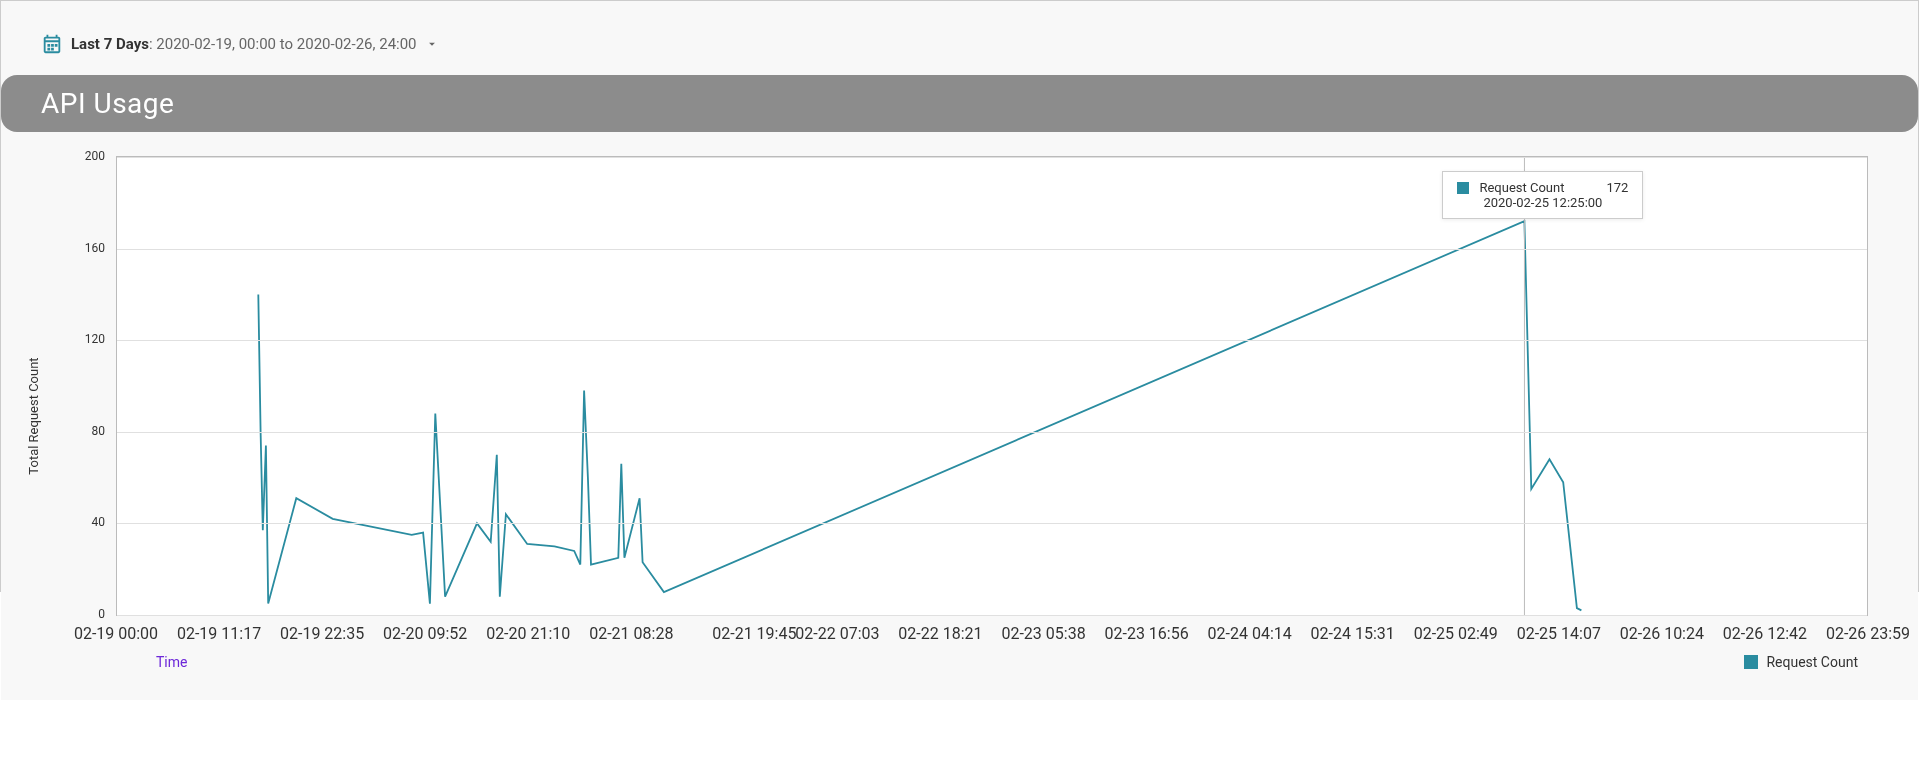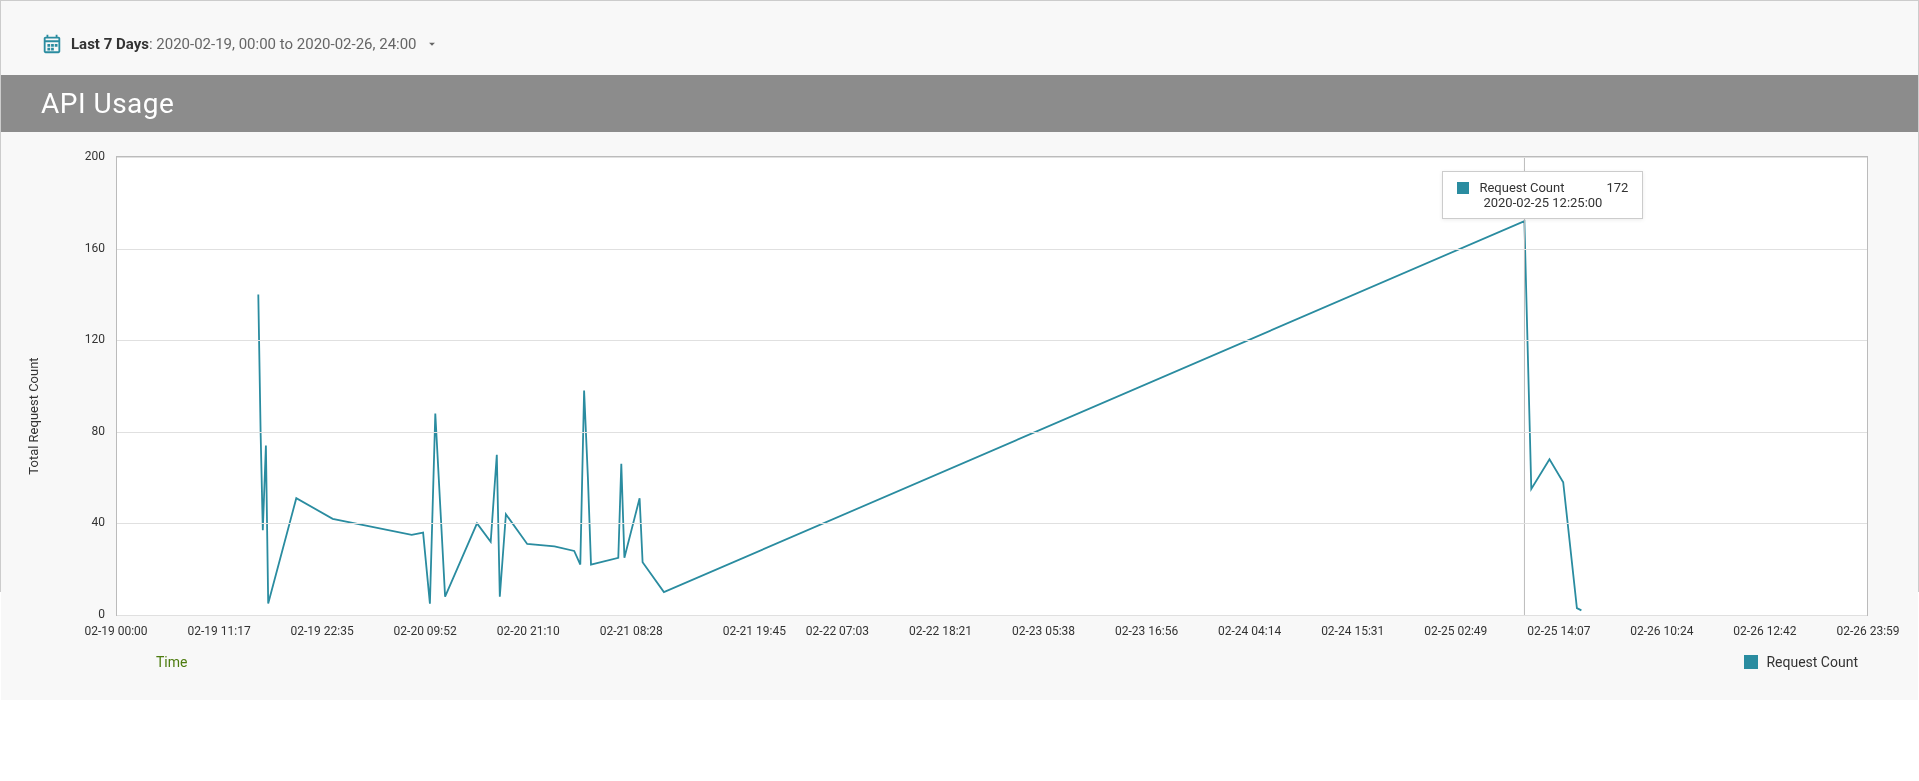--- a/index.html
+++ b/index.html
@@ -35,20 +35,21 @@
   .date-label { font-weight: 700; color: #333; }
   .date-range { color: #666; font-weight: 400; }
   .chevron { color: #666; display:inline-flex; align-items:center; }
   .section-header {
     background: #8c8c8c;
     color: #fff;
     font-size: 28px;
     font-weight: 400;
     padding: 12px 40px;
     letter-spacing: 0.5px;
+    border-radius: 16px;
   }
   .chart-wrap {
     padding: 24px 40px 24px 60px;
     position: relative;
     background: #f8f8f8;
   }
   .chart-area {
     position: relative;
     height: 520px;
     width: 100%;
@@ -94,31 +95,31 @@
   }
   .x-ticks {
     position: absolute;
     left: 55px;
     right: 10px;
     top: 468px;
     height: 20px;
   }
   .x-tick {
     position: absolute;
-    font-size: 12px;
+    font-size: 16px;
     color: #333;
     transform: translateX(-50%);
     white-space: nowrap;
   }
   .x-title {
     position: absolute;
     left: 95px;
     top: 498px;
     font-size: 14px;
-    color: #4d7c0f;
+    color: #6d28d9;
   }
   .legend {
     position: absolute;
     right: 20px;
     top: 498px;
     display: flex;
     align-items: center;
     gap: 8px;
     font-size: 14px;
     color: #333;

